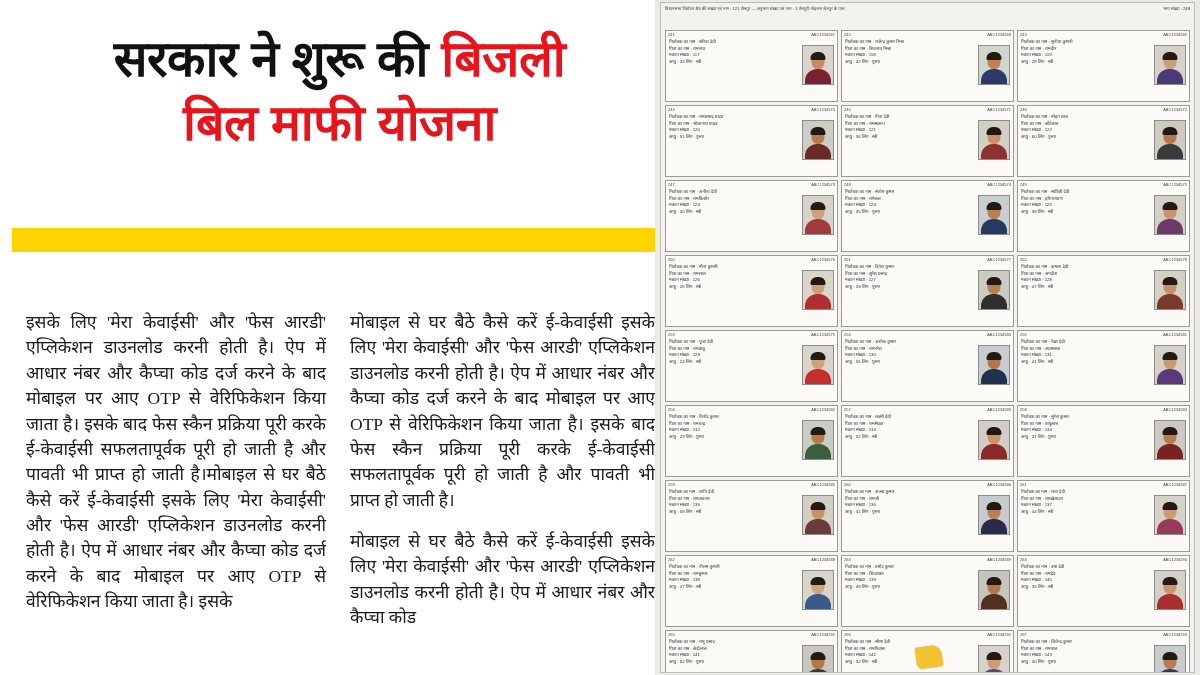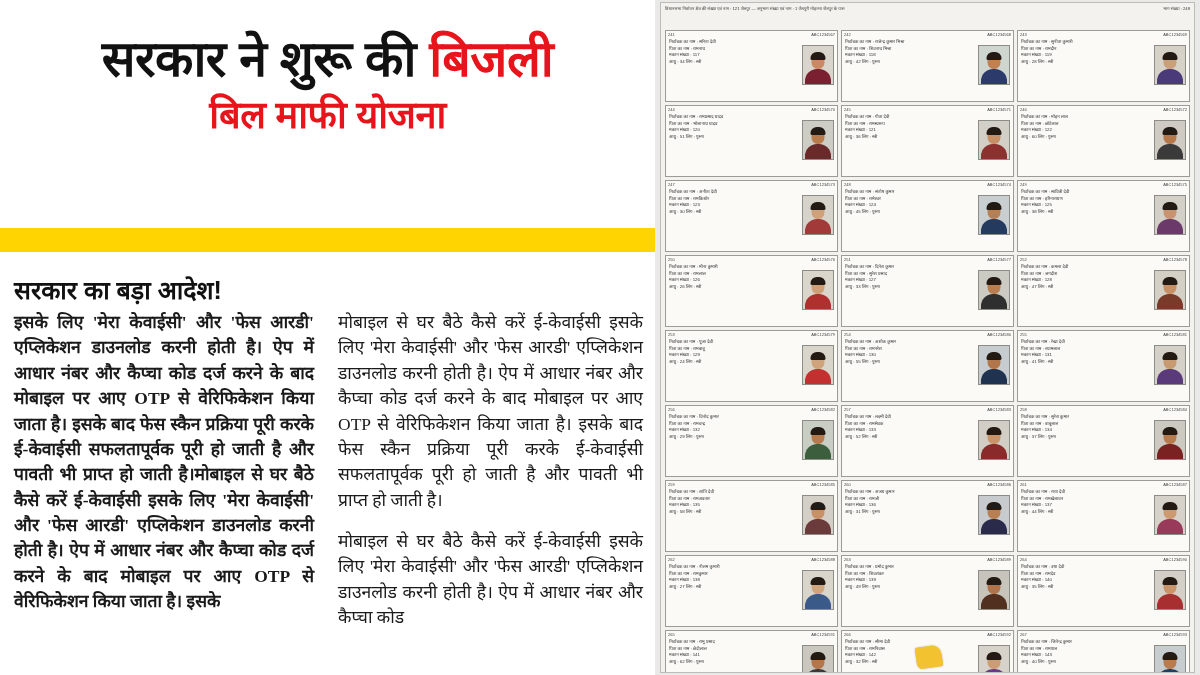--- a/index.html
+++ b/index.html
@@ -6,41 +6,41 @@
   html,body{margin:0;padding:0;}
   body{
     width:1200px;height:675px;overflow:hidden;
     background:#ffffff;
     font-family:"Liberation Serif", serif;
   }
   .stage{position:relative;width:1200px;height:675px;overflow:hidden;background:#fff;}
 
   
   .left{
-    position:absolute;left:0;top:0;width:655px;height:675px;
+    position:absolute;left:12px;top:0;width:655px;height:675px;
     background:#ffffff;
   }
   .headline{
     padding:28px 18px 0 18px;
     text-align:center;
   }
   .headline .line{
     font-family:"Liberation Sans", sans-serif;
     font-weight:bold;
     font-size:50px;
     line-height:1.25;
     letter-spacing:-0.5px;
     color:#111111;
     white-space:nowrap;
   }
   .headline .line .hl{color:#e8141b;}
   .headline .line2{
     font-family:"Liberation Sans", sans-serif;
     font-weight:bold;
-    font-size:38px;
+    font-size:50px;
     line-height:1.3;
     color:#e8141b;
   }
   .yellowbar{
     position:absolute;left:0;top:228px;width:655px;height:24px;background:#ffd400;
   }
 
   .subhead{
     position:absolute;left:14px;top:272px;width:320px;
     font-family:"Liberation Sans", sans-serif;
@@ -52,21 +52,21 @@
     overflow:hidden;
   }
   .col{
     position:absolute;top:0;
     font-family:"Liberation Serif", serif;
     font-size:17.5px;
     line-height:1.45;
     color:#1a1a1a;
     text-align:justify;
   }
-  .colA{left:14px;width:300px;font-weight:bold;}
+  .colA{left:14px;width:300px;}
   .colB{left:338px;width:305px;}
   .col p{margin:0 0 16px 0;}
   .fadeout{
     position:absolute;left:0;bottom:0;width:655px;height:26px;
     background:linear-gradient(rgba(255,255,255,0),#ffffff 85%);
     pointer-events:none;
   }
 
   
   .right{
@@ -154,21 +154,20 @@
 
   <div class="left">
 
     <div class="headline">
       <div class="line"><span>सरकार ने शुरू की </span><span class="hl">बिजली</span></div>
       <div class="line line2">बिल माफी योजना</div>
     </div>
 
     <div class="yellowbar"></div>
 
-    <div class="subhead">सरकार का बड़ा आदेश!</div>
 
     <div class="cols">
       <div class="col colA">
         <p>इसके लिए 'मेरा केवाईसी' और 'फेस आरडी' एप्लिकेशन डाउनलोड करनी होती है। ऐप में आधार नंबर और कैप्चा कोड दर्ज करने के बाद मोबाइल पर आए OTP से वेरिफिकेशन किया जाता है। इसके बाद फेस स्कैन प्रक्रिया पूरी करके ई-केवाईसी सफलतापूर्वक पूरी हो जाती है और पावती भी प्राप्त हो जाती है।मोबाइल से घर बैठे कैसे करें ई-केवाईसी इसके लिए 'मेरा केवाईसी' और 'फेस आरडी' एप्लिकेशन डाउनलोड करनी होती है। ऐप में आधार नंबर और कैप्चा कोड दर्ज करने के बाद मोबाइल पर आए OTP से वेरिफिकेशन किया जाता है। इसके</p>
       </div>
       <div class="col colB">
         <p>मोबाइल से घर बैठे कैसे करें ई-केवाईसी इसके लिए 'मेरा केवाईसी' और 'फेस आरडी' एप्लिकेशन डाउनलोड करनी होती है। ऐप में आधार नंबर और कैप्चा कोड दर्ज करने के बाद मोबाइल पर आए OTP से वेरिफिकेशन किया जाता है। इसके बाद फेस स्कैन प्रक्रिया पूरी करके ई-केवाईसी सफलतापूर्वक पूरी हो जाती है और पावती भी प्राप्त हो जाती है।</p>
         <p>मोबाइल से घर बैठे कैसे करें ई-केवाईसी इसके लिए 'मेरा केवाईसी' और 'फेस आरडी' एप्लिकेशन डाउनलोड करनी होती है। ऐप में आधार नंबर और कैप्चा कोड</p>
       </div>
       <div class="fadeout"></div>

